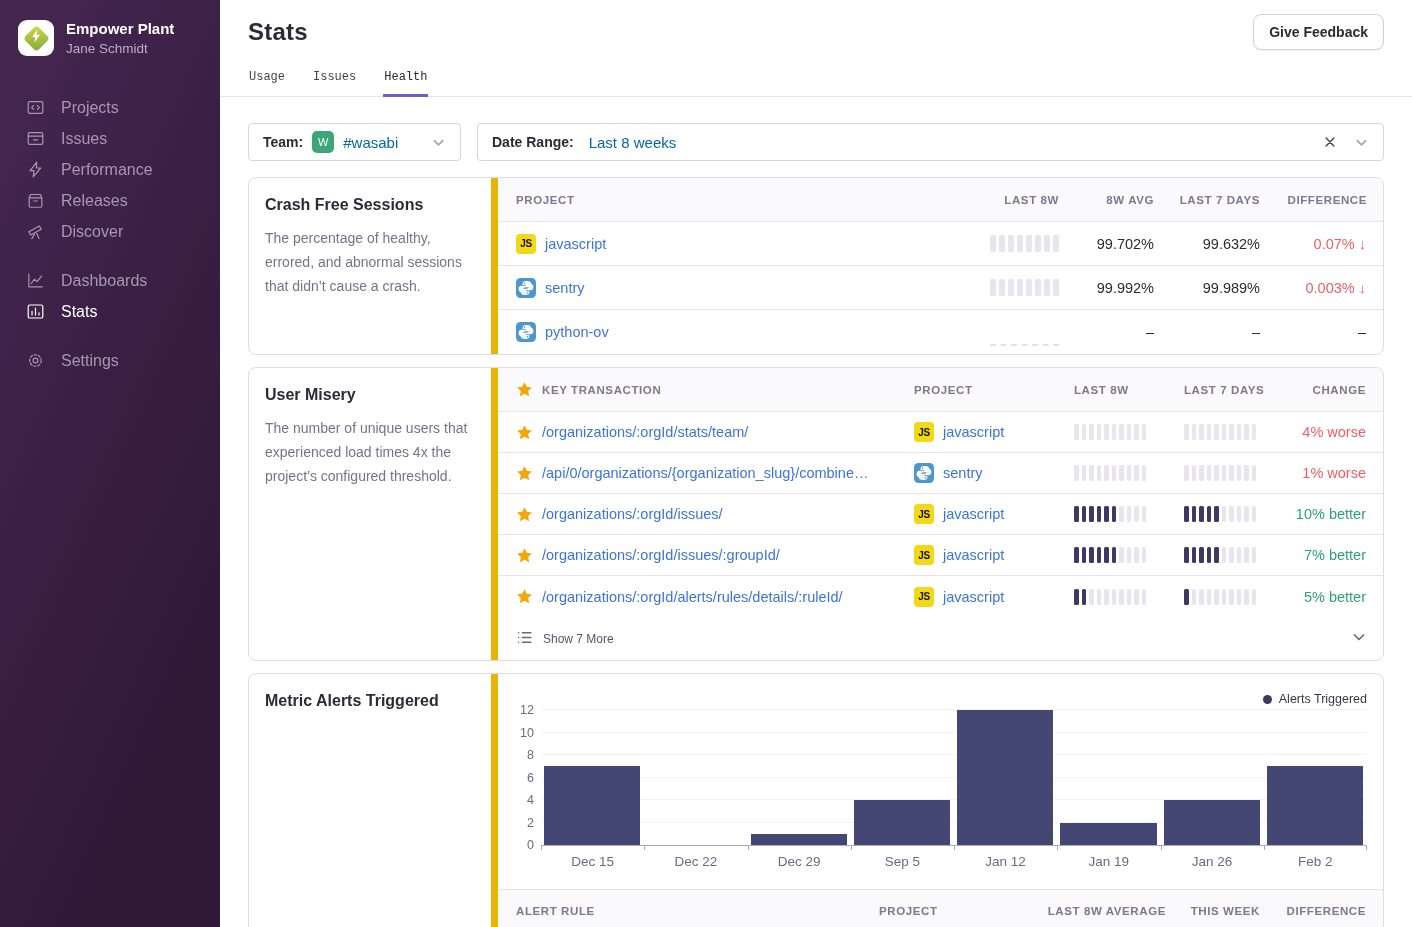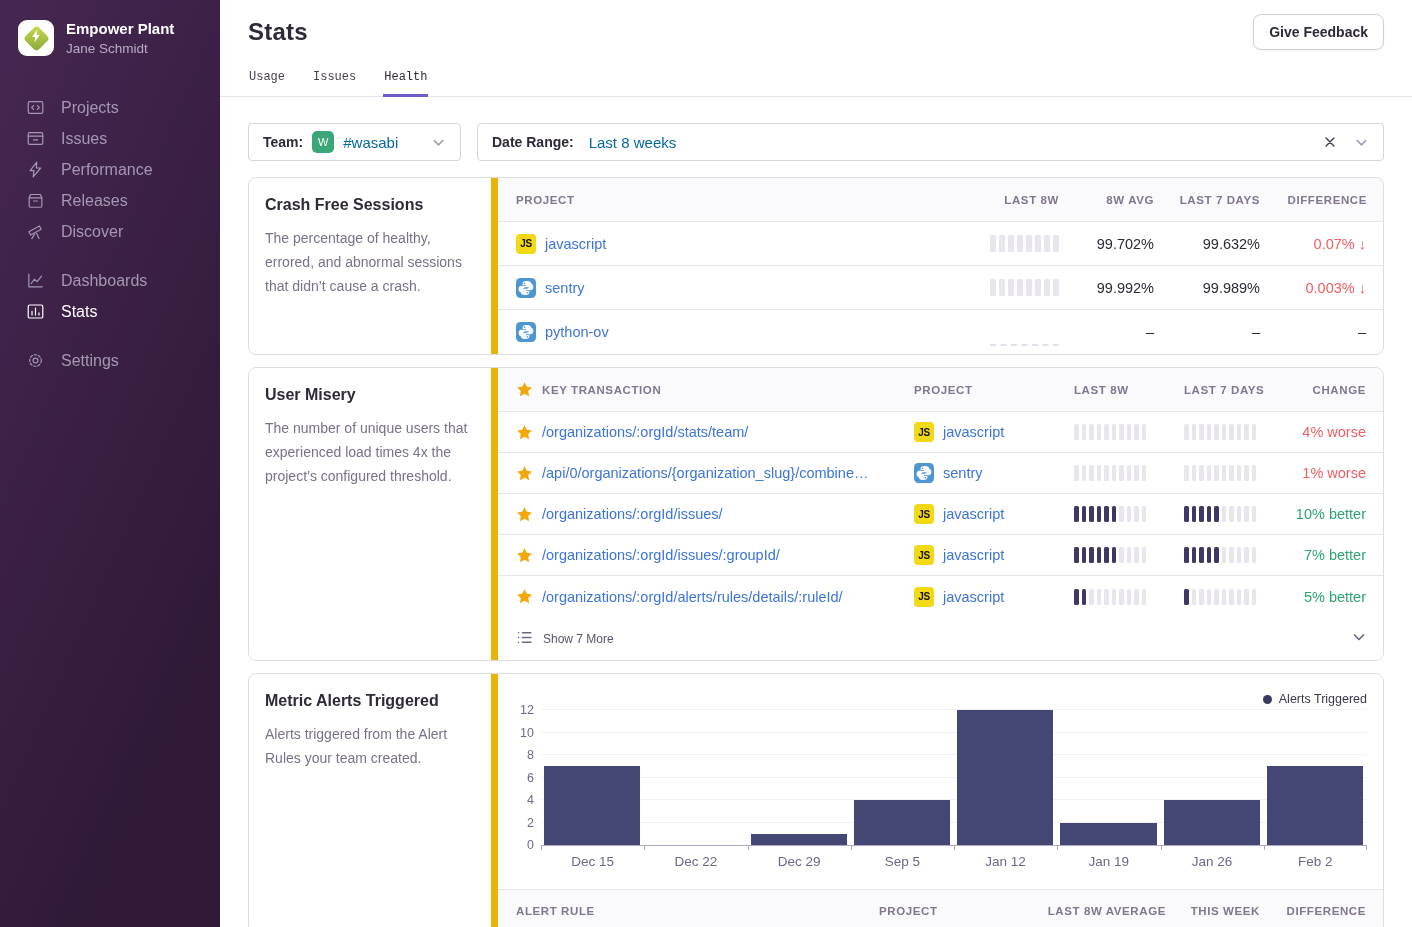--- a/index.html
+++ b/index.html
@@ -580,21 +580,20 @@
                 <path d="M3.5 6l4.5 4.5L12.5 6" fill="none" stroke="currentColor" stroke-width="1.7" stroke-linecap="round" stroke-linejoin="round"></path>
               </svg>
           </span>
         </div>
       </div>
     </section>
 
     <section class="panel">
       <div class="panel-left">
         <div class="panel-title">Metric Alerts Triggered</div>
-        <div class="panel-desc">Alerts triggered from the Alert Rules your team created.</div>
       </div>
       <div class="panel-right">
         <div class="chart" id="alerts-chart">
           <div class="legend">
             <span class="legend-dot"></span>
             <span>Alerts Triggered</span>
           </div>
           <div class="plot" id="alerts-plot">
               <div class="ylab" style="bottom:-7px">0</div>
               <div class="gridline" style="bottom:22.5px"></div>

